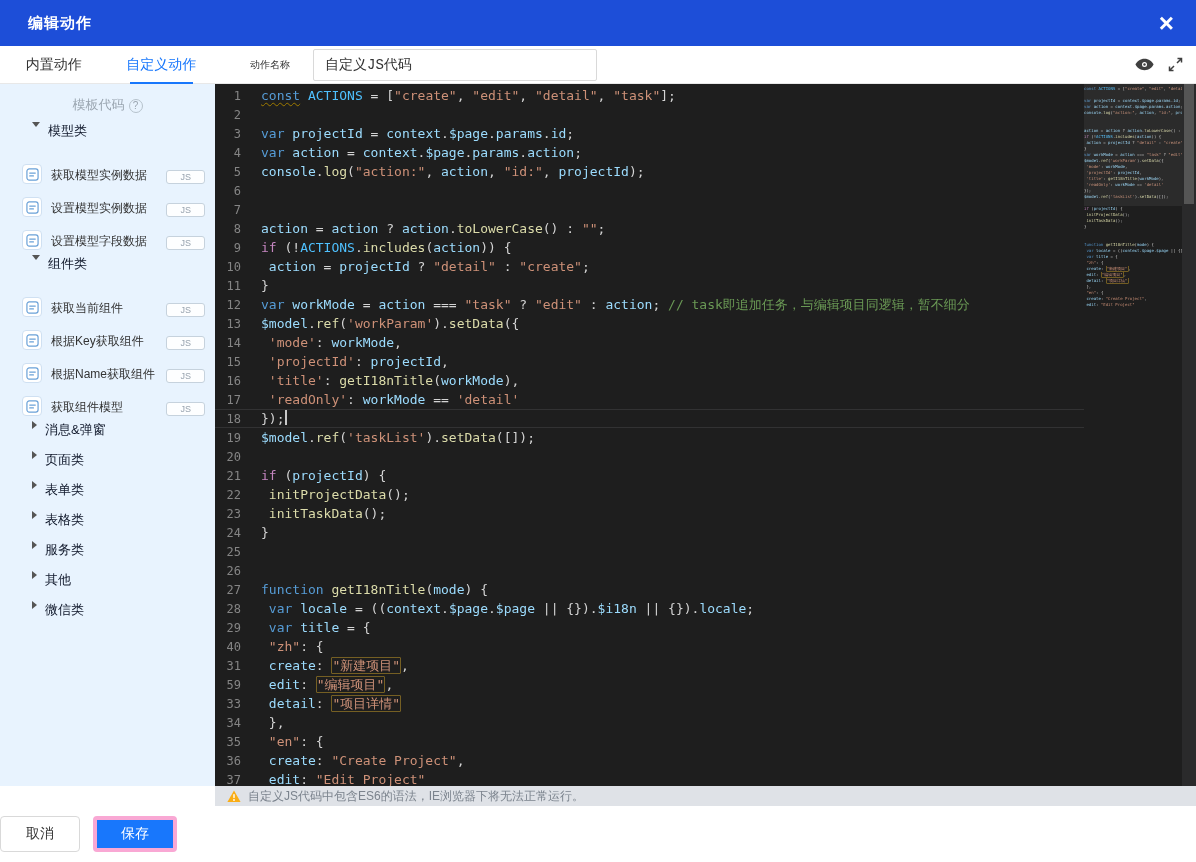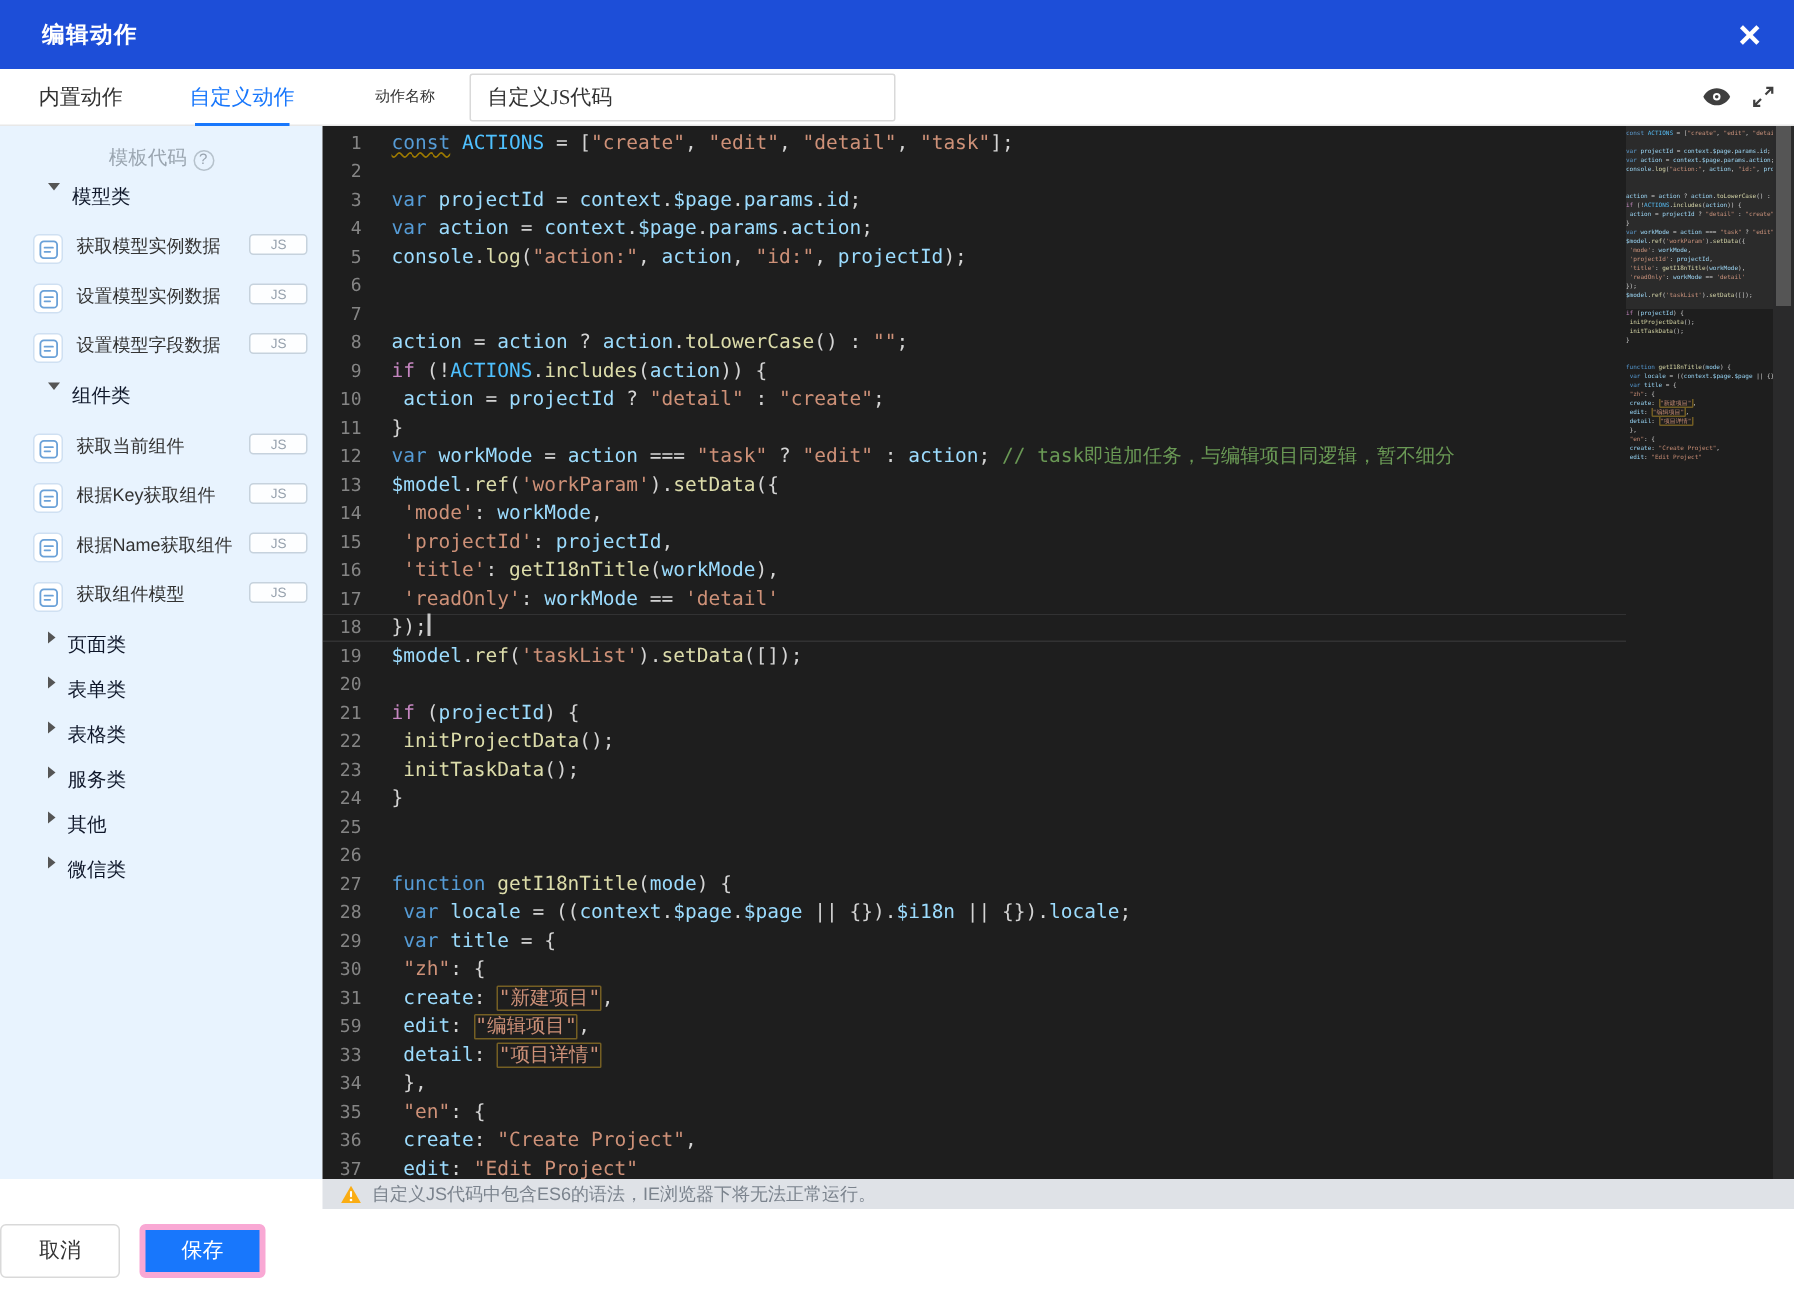--- a/index.html
+++ b/index.html
@@ -11,33 +11,33 @@
   .hdr-title{color:#fff;font-size:15px;font-weight:bold;letter-spacing:1px}
   .hdr-close{margin-left:auto;color:#fff;font-size:26px;line-height:1;cursor:pointer;font-weight:bold}
 
   
   .toolbar{position:absolute;left:0;top:46px;width:1196px;height:38px;background:#fff;border-bottom:1px solid #e8e8e8}
   .tabs{position:absolute;left:0;top:0;width:215px;height:37px;display:flex}
   .tab{flex:1;display:flex;align-items:center;justify-content:center;font-size:14px;color:#333;cursor:pointer;position:relative}
   .tab.active{color:#1877fc}
   .tab.active::after{content:"";position:absolute;left:22px;right:22px;bottom:-1px;height:2px;background:#1877fc}
   .an-label{position:absolute;left:250px;top:0;height:37px;line-height:37px;font-size:10px;color:#333}
-  .an-input{position:absolute;left:313px;top:3px;width:284px;height:32px;border:1px solid #d9d9d9;border-radius:2px;padding:0 11px;font-size:14px;color:#333;font-family:Liberation Serif, serif;outline:none;background:#fff}
+  .an-input{position:absolute;left:313px;top:3px;width:284px;height:32px;border:1px solid #d9d9d9;border-radius:2px;padding:0 11px;font-size:14px;color:#333;font-family:Liberation Mono, monospace;outline:none;background:#fff}
   .tb-icons{position:absolute;right:12px;top:0;height:37px;display:flex;align-items:center;gap:13px}
   .tb-icons span{display:flex;cursor:pointer}
 
   
   .sidebar{position:absolute;left:0;top:84px;width:215px;height:702px;background:#e8f3fe;overflow:hidden}
   .tpl{margin:12px 0 8px;text-align:center;color:#9aa5b0;font-size:13px;cursor:pointer}
   .help{display:inline-block;width:14px;height:14px;border:1px solid #b6c2cc;border-radius:50%;font-size:10px;line-height:12px;text-align:center;margin-left:4px;color:#9aa5b0}
   .group-header{display:flex;height:30px;padding-left:32px;font-size:13px;color:#0f172a;cursor:pointer;gap:8px}
   .arrow{width:0;height:0;border-style:solid;display:inline-block}
   .arrow.down{border-width:5px 4px 0 4px;border-color:#555 transparent transparent transparent}
   .arrow.right{border-width:4px 0 4px 5px;border-color:transparent transparent transparent #555}
-  .item{display:flex;align-items:flex-start;height:28px;margin:4px 10px 5px 22px;cursor:pointer;gap:9px}
+  .item{display:flex;align-items:flex-end;height:28px;margin:4px 10px 5px 22px;cursor:pointer;gap:9px}
   .item-icon{width:20px;height:20px;background:#fff;border:1px solid #cfe0f2;border-radius:4px;display:flex;align-items:center;justify-content:center;flex:none}
   .item-label{font-size:12px;color:#333;white-space:nowrap}
   .js-badge{margin-left:auto;font-size:9px;color:#97a2ae;border:1px solid #c6d2dd;border-radius:3px;padding:0 13px;line-height:12px;background:#fdfeff}
 
   
   .editor{position:absolute;left:215px;top:84px;width:981px;height:702px;background:#1e1e1e;overflow:hidden}
   .code{position:absolute;left:0;top:0;right:112px;padding-top:2px;overflow:hidden}
   .line{height:19px;line-height:19px;white-space:pre;font-family:"DejaVu Sans Mono","Liberation Mono",monospace;font-size:13px}
   .line.current{box-shadow:inset 0 1px 0 #323233,inset 0 -1px 0 #323233}
   .ln{display:inline-block;width:46px;text-align:right;padding-right:20px;color:#858585;font-size:12px}
@@ -177,20 +177,26 @@
         </div>
         <div class="item">
           <span class="item-icon">
             <svg width="13" height="13" viewBox="0 0 14 14" fill="none" stroke="#6aa1d8" stroke-width="1.3">
               <rect x="1" y="1" width="12" height="12" rx="2.5"></rect>
               <path d="M4 5.5h6M4 8.5h4" stroke-linecap="round"></path>
             </svg>
           </span>
           <span class="item-label">获取组件模型</span>
           <span class="js-badge">JS</span>
+        </div>
+      </div>
+      <div>
+        <div class="group-header">
+          <span class="arrow right"></span>
+          <span>消息&amp;弹窗</span>
         </div>
       </div>
       <div>
         <div class="group-header">
           <span class="arrow right"></span>
           <span>页面类</span>
         </div>
       </div>
       <div>
         <div class="group-header">
@@ -249,21 +255,21 @@
       <div class="line"><span class="ln">20</span><span></span></div>
       <div class="line"><span class="ln">21</span><span><span class="ctl">if</span><span class="p"> (</span><span class="v">projectId</span><span class="p">) {</span></span></div>
       <div class="line"><span class="ln">22</span><span><span class="p"> </span><span class="f">initProjectData</span><span class="p">();</span></span></div>
       <div class="line"><span class="ln">23</span><span><span class="p"> </span><span class="f">initTaskData</span><span class="p">();</span></span></div>
       <div class="line"><span class="ln">24</span><span><span class="p">}</span></span></div>
       <div class="line"><span class="ln">25</span><span></span></div>
       <div class="line"><span class="ln">26</span><span></span></div>
       <div class="line"><span class="ln">27</span><span><span class="k">function</span><span class="p"> </span><span class="f">getI18nTitle</span><span class="p">(</span><span class="v">mode</span><span class="p">) {</span></span></div>
       <div class="line"><span class="ln">28</span><span><span class="p"> </span><span class="k">var</span><span class="p"> </span><span class="v">locale</span><span class="p"> = ((</span><span class="v">context</span><span class="p">.</span><span class="v">$page</span><span class="p">.</span><span class="v">$page</span><span class="p"> || {}).</span><span class="v">$i18n</span><span class="p"> || {}).</span><span class="v">locale</span><span class="p">;</span></span></div>
       <div class="line"><span class="ln">29</span><span><span class="p"> </span><span class="k">var</span><span class="p"> </span><span class="v">title</span><span class="p"> = {</span></span></div>
-      <div class="line"><span class="ln">30</span><span><span class="p"> </span><span class="s">"zh"</span><span class="p">: {</span></span></div>
+      <div class="line"><span class="ln">40</span><span><span class="p"> </span><span class="s">"zh"</span><span class="p">: {</span></span></div>
       <div class="line"><span class="ln">31</span><span><span class="p"> </span><span class="v">create</span><span class="p">: </span><span class="su">"新建项目"</span><span class="p">,</span></span></div>
       <div class="line"><span class="ln">59</span><span><span class="p"> </span><span class="v">edit</span><span class="p">: </span><span class="su">"编辑项目"</span><span class="p">,</span></span></div>
       <div class="line"><span class="ln">33</span><span><span class="p"> </span><span class="v">detail</span><span class="p">: </span><span class="su">"项目详情"</span></span></div>
       <div class="line"><span class="ln">34</span><span><span class="p"> },</span></span></div>
       <div class="line"><span class="ln">35</span><span><span class="p"> </span><span class="s">"en"</span><span class="p">: {</span></span></div>
       <div class="line"><span class="ln">36</span><span><span class="p"> </span><span class="v">create</span><span class="p">: </span><span class="s">"Create Project"</span><span class="p">,</span></span></div>
       <div class="line"><span class="ln">37</span><span><span class="p"> </span><span class="v">edit</span><span class="p">: </span><span class="s">"Edit Project"</span></span></div>
     </div>
   <div class="minimap" id="minimap">
       <div class="mline"><span class="ku">const</span><span class="p"> </span><span class="c">ACTIONS</span><span class="p"> = [</span><span class="s">"create"</span><span class="p">, </span><span class="s">"edit"</span><span class="p">, </span><span class="s">"detail"</span></div>

